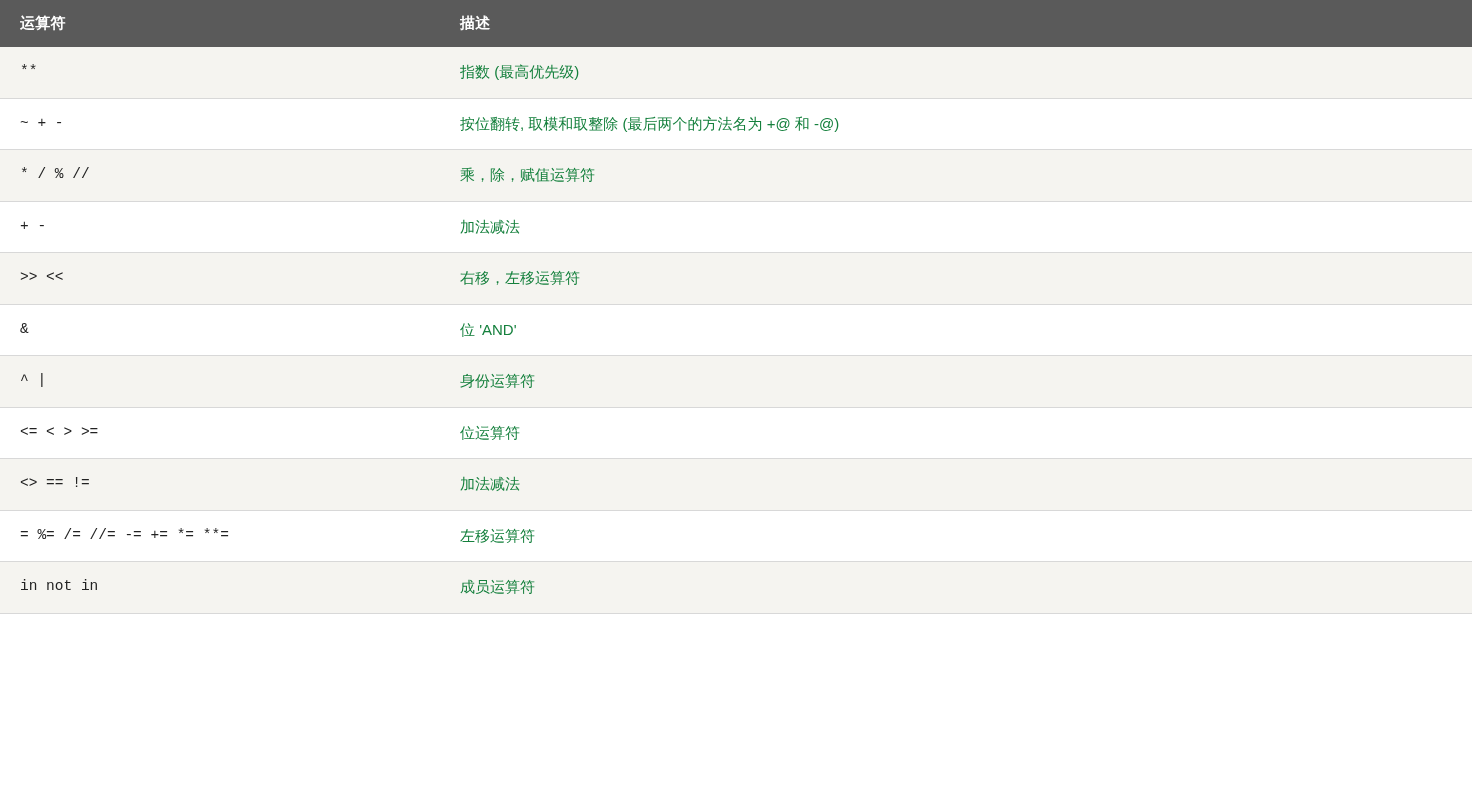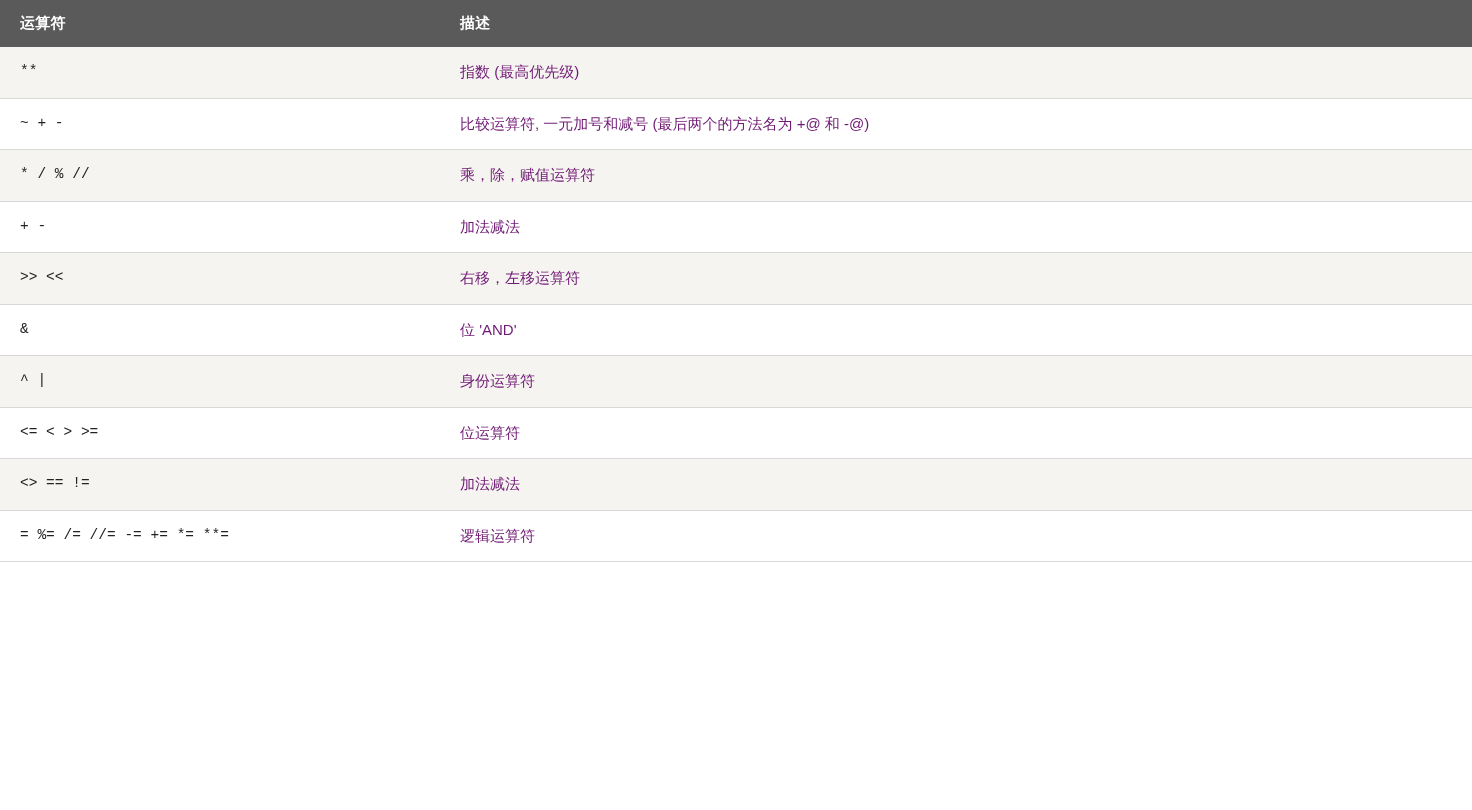--- a/index.html
+++ b/index.html
@@ -66,21 +66,21 @@
       line-height: 1.5;
     }
 
     tbody td:first-child {
       font-family: "Courier New", Courier, monospace;
       font-size: 14.5px;
       color: #222;
     }
 
     tbody td:last-child {
-      color: #701a75;
+      color: #15803d;
     }
   </style>
 </head>
 <body>
 
 <div class="table-container">
   <table>
     <colgroup>
       <col>
       <col>
@@ -91,21 +91,21 @@
         <th>描述</th>
       </tr>
     </thead>
     <tbody id="table-body">
     <tr>
           <td>**</td>
           <td>指数 (最高优先级)</td>
         </tr>
         <tr>
           <td>~ + -</td>
-          <td>比较运算符, 一元加号和减号 (最后两个的方法名为 +@ 和 -@)</td>
+          <td>按位翻转, 取模和取整除 (最后两个的方法名为 +@ 和 -@)</td>
         </tr>
         <tr>
           <td>* / % //</td>
           <td>乘，除，赋值运算符</td>
         </tr>
         <tr>
           <td>+ -</td>
           <td>加法减法</td>
         </tr>
         <tr>
@@ -123,17 +123,21 @@
         <tr>
           <td>&lt;= &lt; &gt; &gt;=</td>
           <td>位运算符</td>
         </tr>
         <tr>
           <td>&lt;&gt; == !=</td>
           <td>加法减法</td>
         </tr>
         <tr>
           <td>= %= /= //= -= += *= **=</td>
-          <td>逻辑运算符</td>
+          <td>左移运算符</td>
+        </tr>
+        <tr>
+          <td>in  not in</td>
+          <td>成员运算符</td>
         </tr>
       </tbody>
   </table>
 </div>
 
 </body></html>

